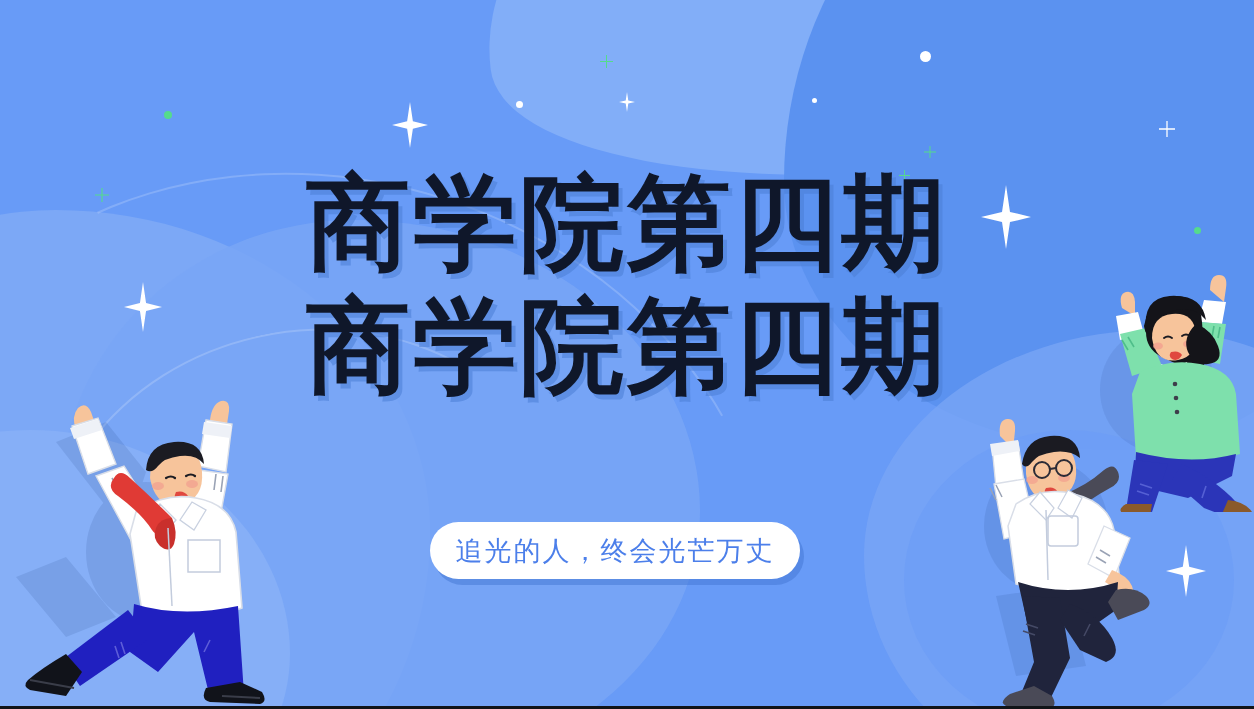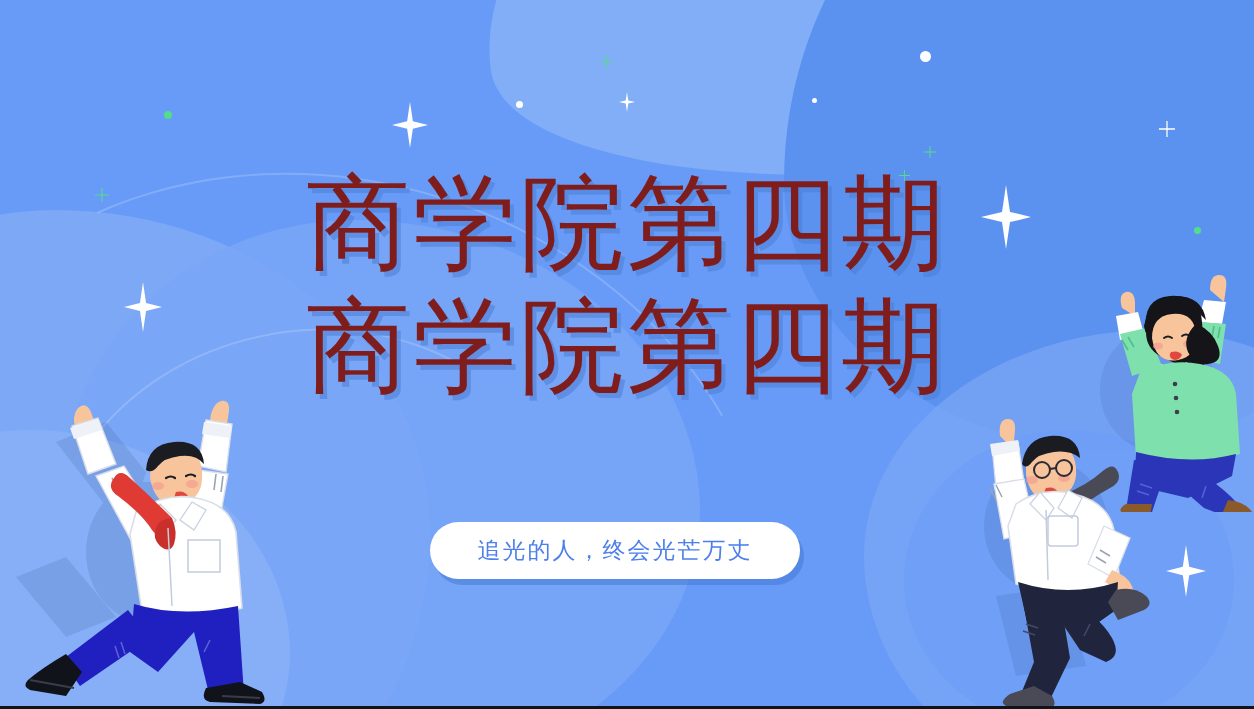--- a/index.html
+++ b/index.html
@@ -110,42 +110,42 @@
   
   .title-wrap {
     position:absolute;
     left:0; right:0;
     top:163px;
     text-align:center;
     pointer-events:none;
   }
   .title-line {
     font-family:"Liberation Serif", "DejaVu Serif", serif;
-    color:#7f1d1d;
+    color:#0f172a;
     font-size:104px;
     line-height:1.18;
     letter-spacing:3px;
-    font-weight:400;
+    font-weight:700;
     text-shadow: 4px 5px 0 rgba(74,126,214,.55);
     white-space:nowrap;
   }
 
   
   .pill {
     position:absolute;
     left:430px; top:522px;
     width:370px; height:57px;
     background:#ffffff;
     border-radius:29px;
     display:flex; align-items:center; justify-content:center;
     box-shadow: 4px 6px 0 rgba(63,114,206,.45);
   }
   .pill-text {
     font-family:"Liberation Serif","DejaVu Serif",serif;
-    font-size:23px;
+    font-size:27px;
     color:#4C7FEA;
     letter-spacing:2px;
     white-space:nowrap;
   }
 
   
   .person { position:absolute; }
   #person-left  { left:10px;  top:392px; width:290px; height:317px; }
   #person-right { left:948px; top:418px; width:240px; height:291px; }
   #person-woman { left:1078px; top:272px; width:180px; height:240px; }

